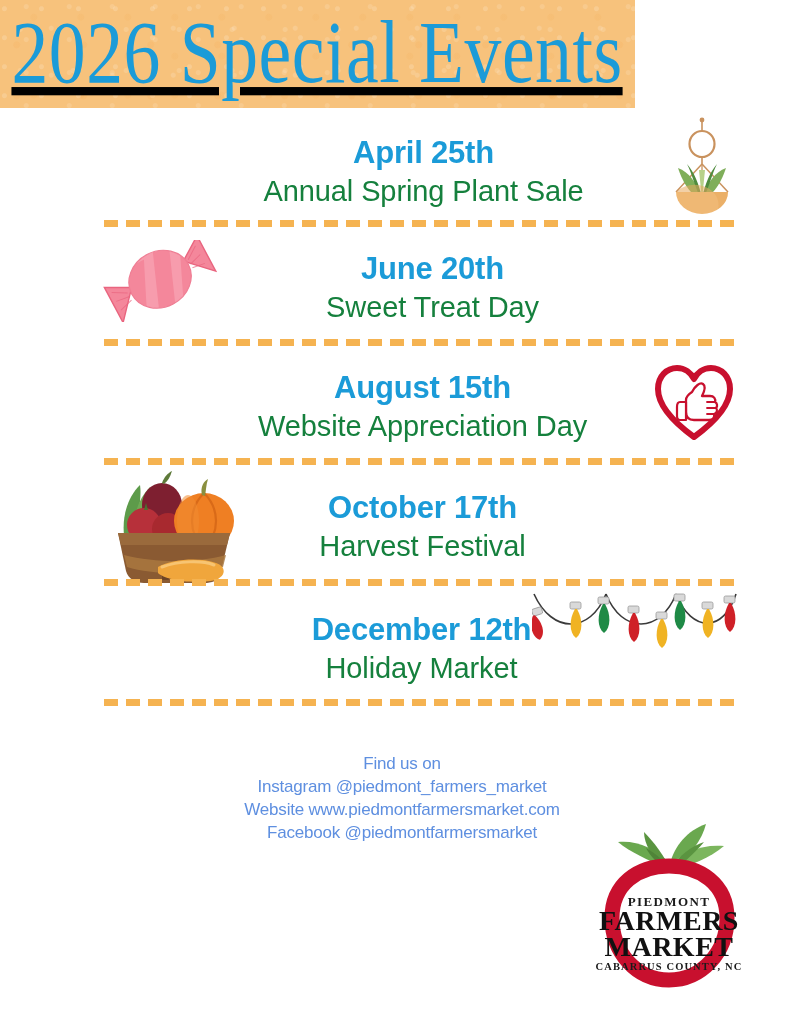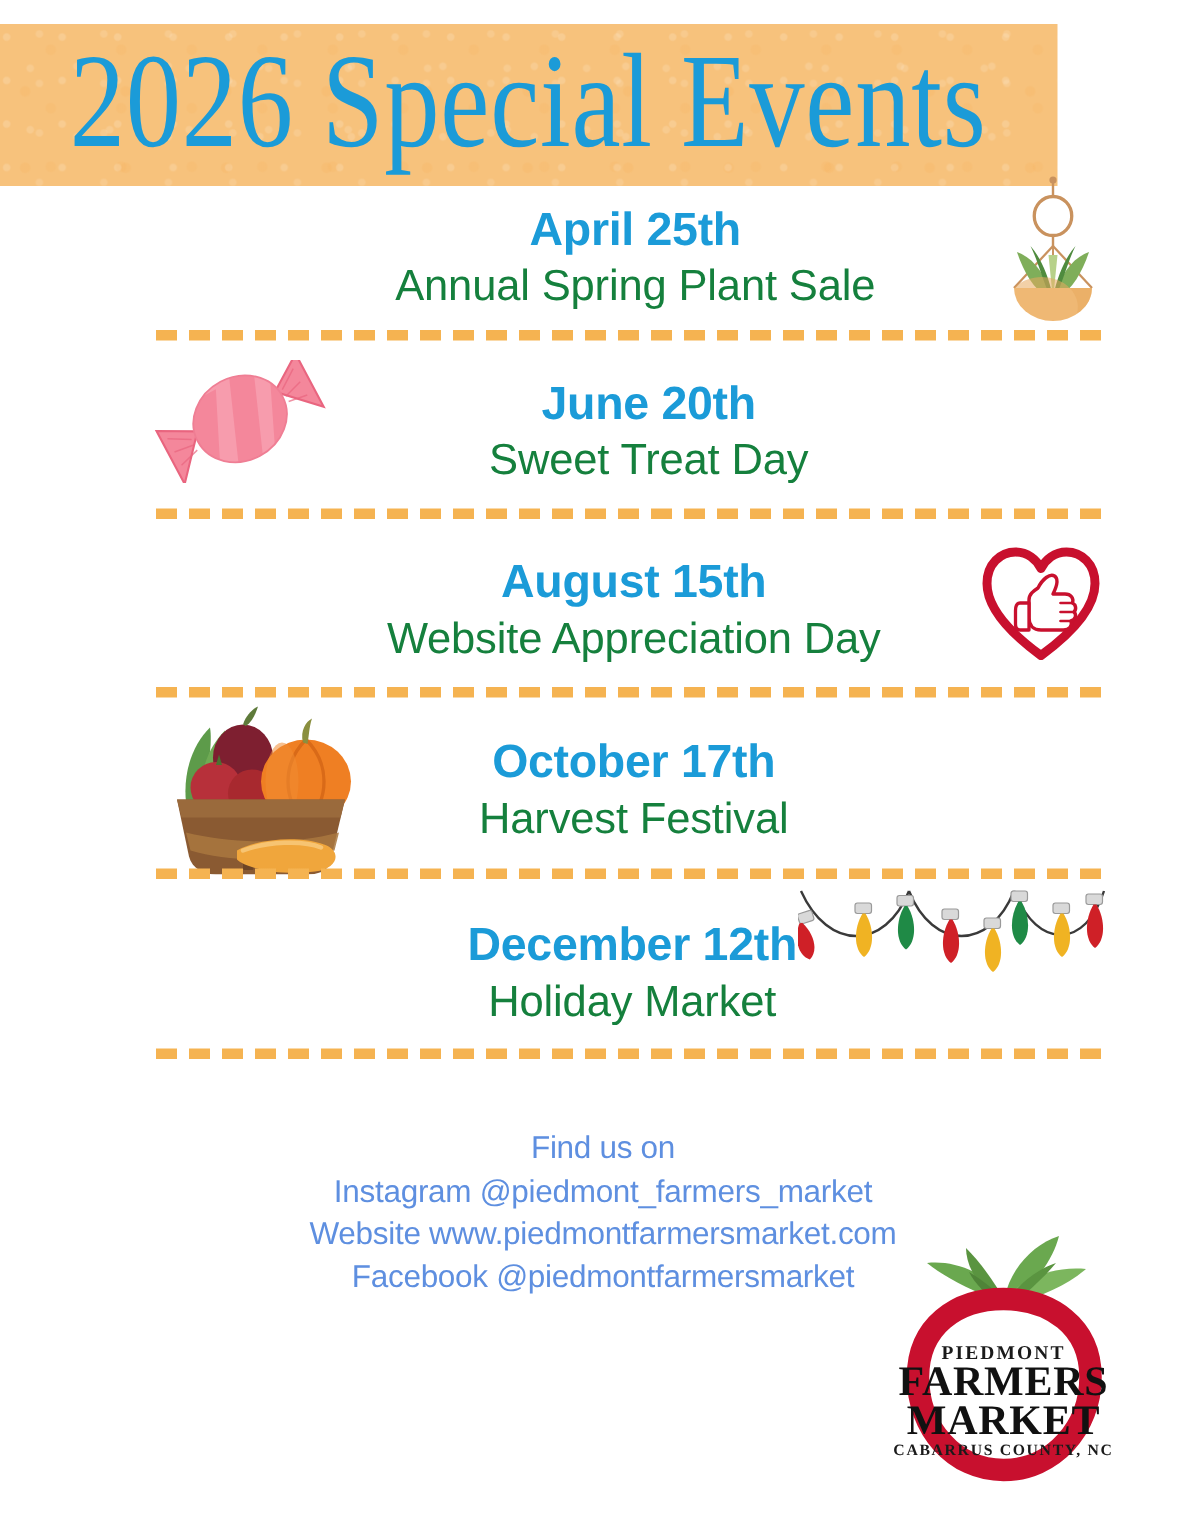--- a/index.html
+++ b/index.html
@@ -20,36 +20,37 @@
   .page {
     position: absolute;
     inset: 0;
     background: #ffffff;
   }
 
   
   .header-banner {
     position: absolute;
     left: 0;
-    top: 16px;
-    width: 705px;
+    top: 0;
+    width: 635px;
     height: 108px;
     background: #f7c27c;
     background-image:
       radial-gradient(circle at 12% 30%, rgba(255,255,255,0.16) 0 2px, transparent 3px),
       radial-gradient(circle at 38% 72%, rgba(255,255,255,0.14) 0 2px, transparent 3px),
       radial-gradient(circle at 61% 20%, rgba(255,255,255,0.13) 0 2px, transparent 3px),
       radial-gradient(circle at 84% 60%, rgba(255,255,255,0.15) 0 2px, transparent 3px),
       radial-gradient(circle at 25% 88%, rgba(246,176,90,0.22) 0 3px, transparent 4px),
       radial-gradient(circle at 72% 44%, rgba(246,176,90,0.18) 0 3px, transparent 4px);
     background-size: 37px 29px, 53px 41px, 43px 33px, 61px 47px, 67px 51px, 47px 39px;
     display: flex;
     align-items: center;
     justify-content: center;
     overflow: hidden;
+    text-decoration: underline;
   }
   .header-title {
     font-family: "Liberation Serif", "DejaVu Serif", serif;
     font-size: 76px;
     line-height: 1;
     color: #1b9bd8;
     letter-spacing: 0.5px;
     white-space: nowrap;
     transform: scaleY(1.18) scaleX(0.97);
     transform-origin: center;
@@ -120,21 +121,21 @@
   
   .footer {
     position: absolute;
     left: 0;
     right: 0;
     top: 752px;
     text-align: center;
     color: #5e8fe0;
   }
   .footer-line {
-    font-size: 21px;
+    font-size: 17px;
     line-height: 1.36;
     letter-spacing: -0.2px;
     white-space: nowrap;
     padding-left: 13px;
   }
 
   
   .logo {
     position: absolute;
     left: 578px;

